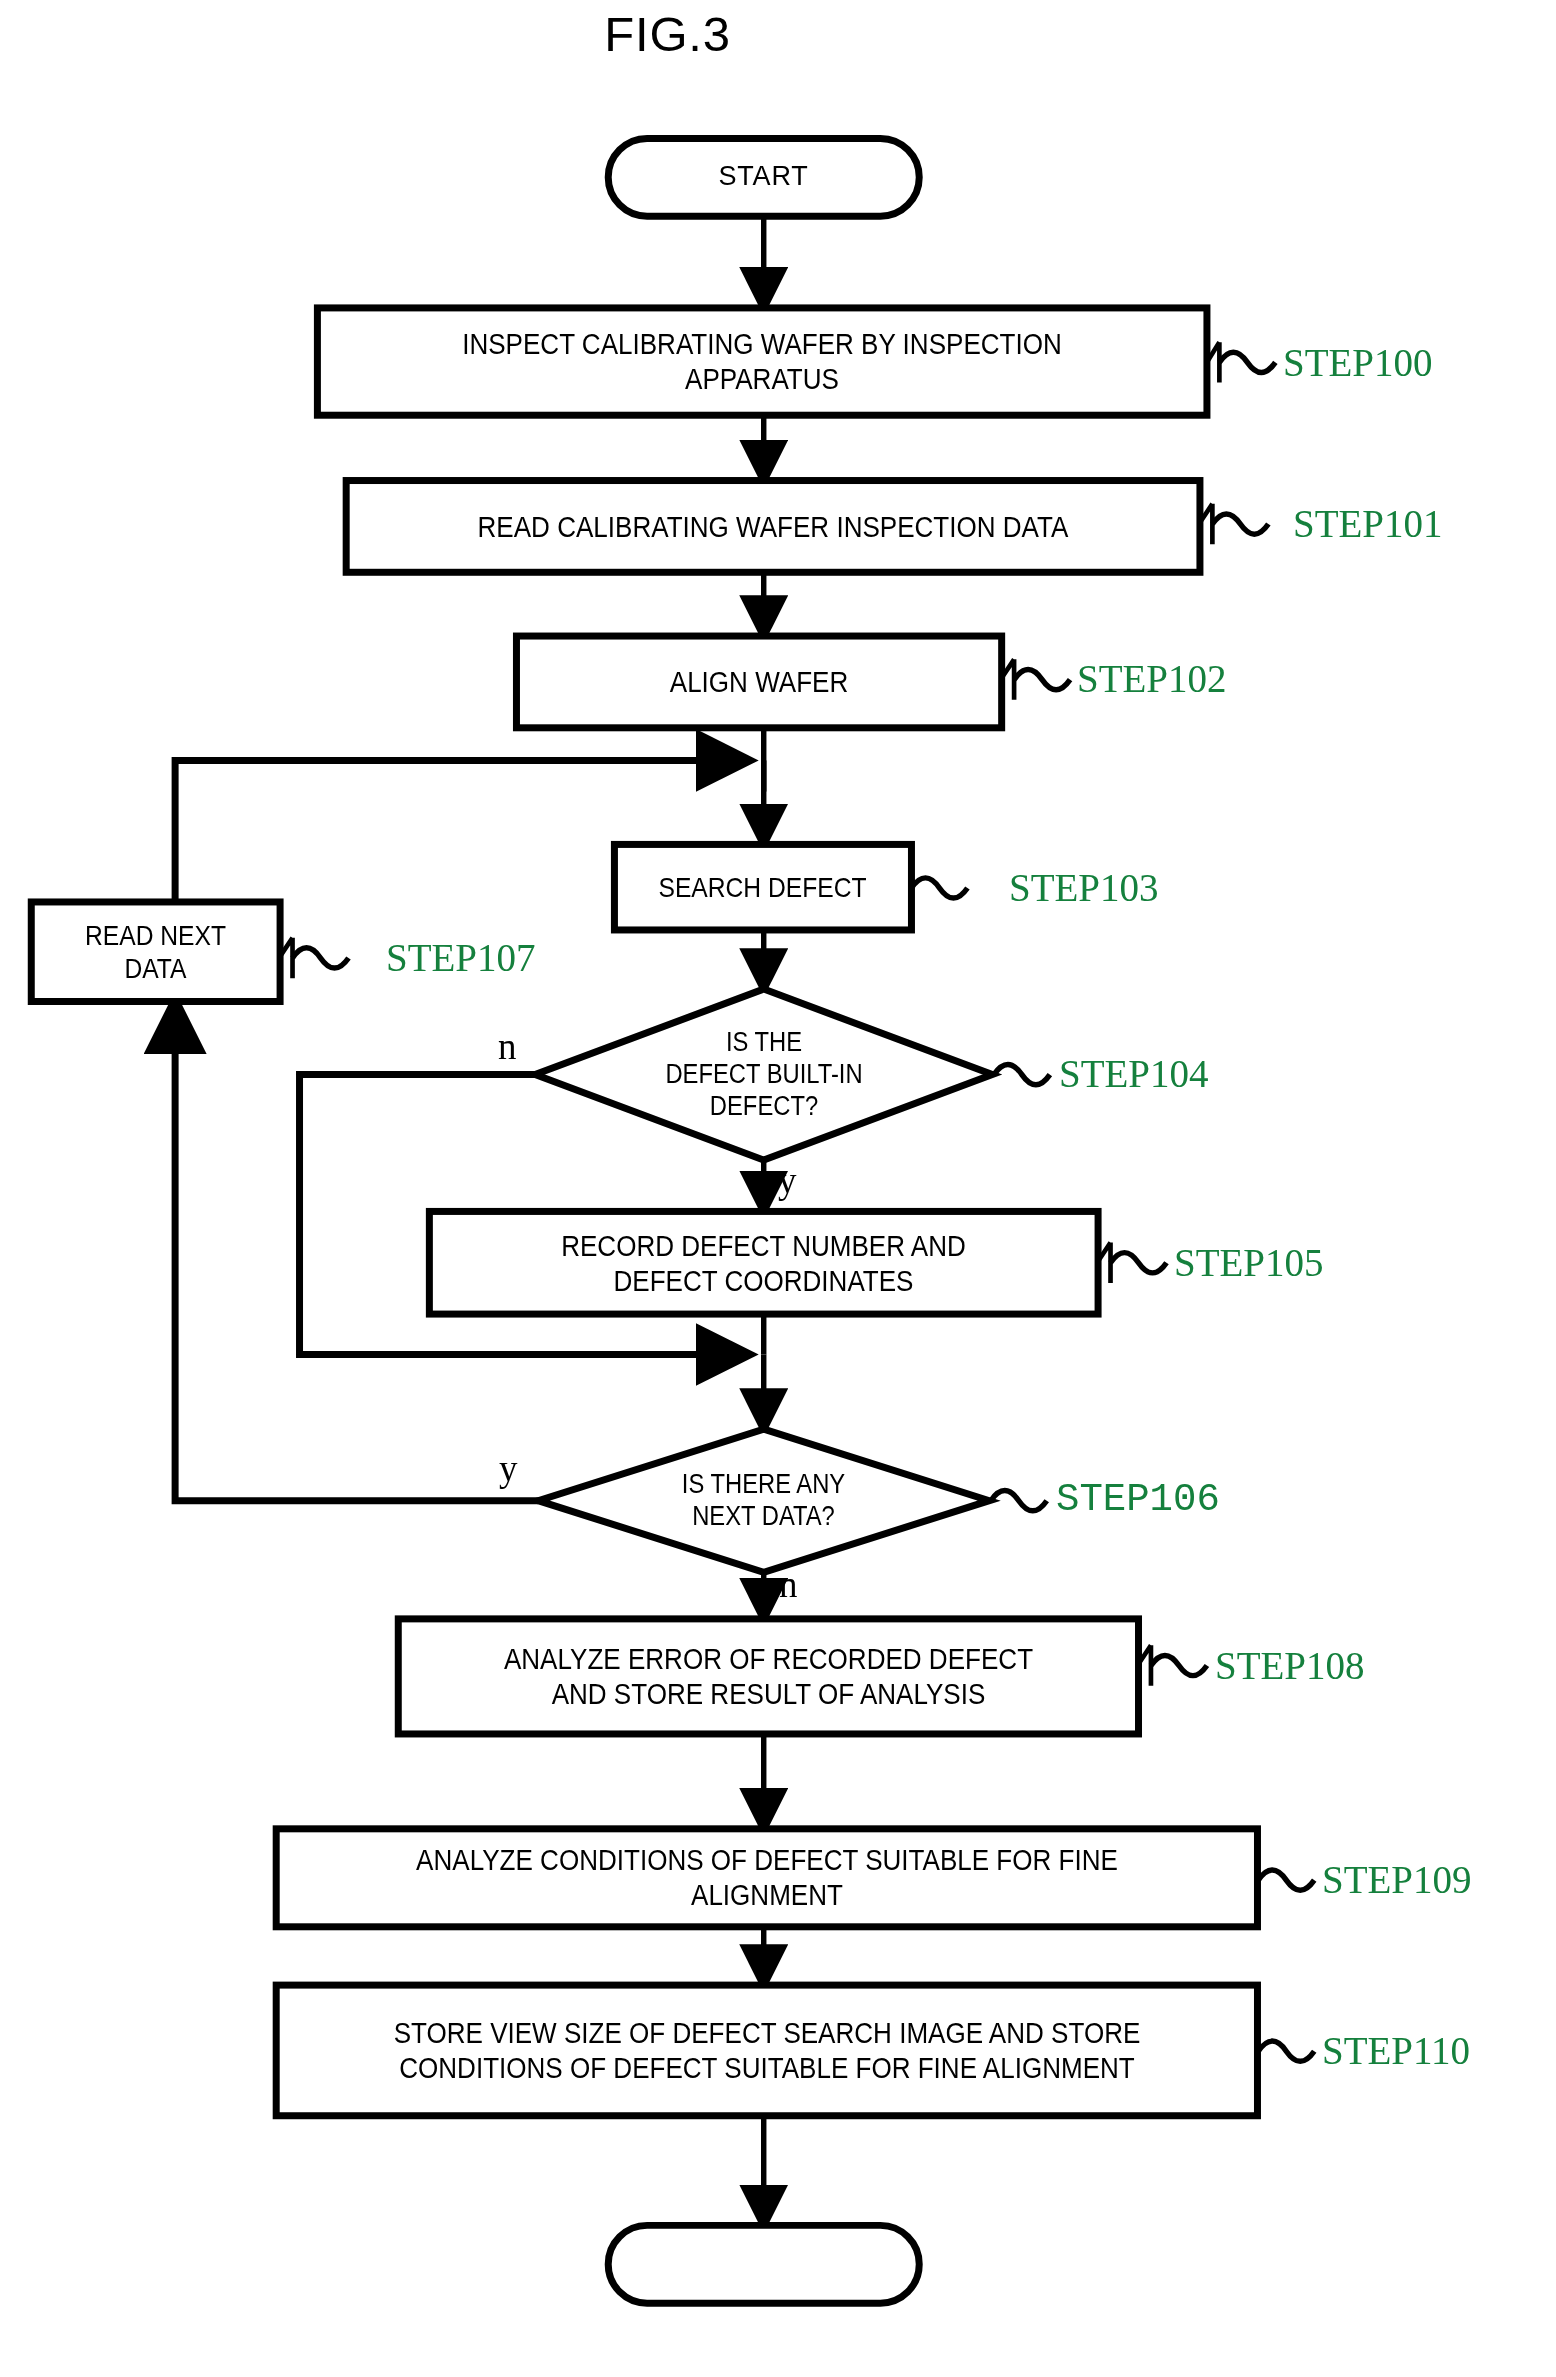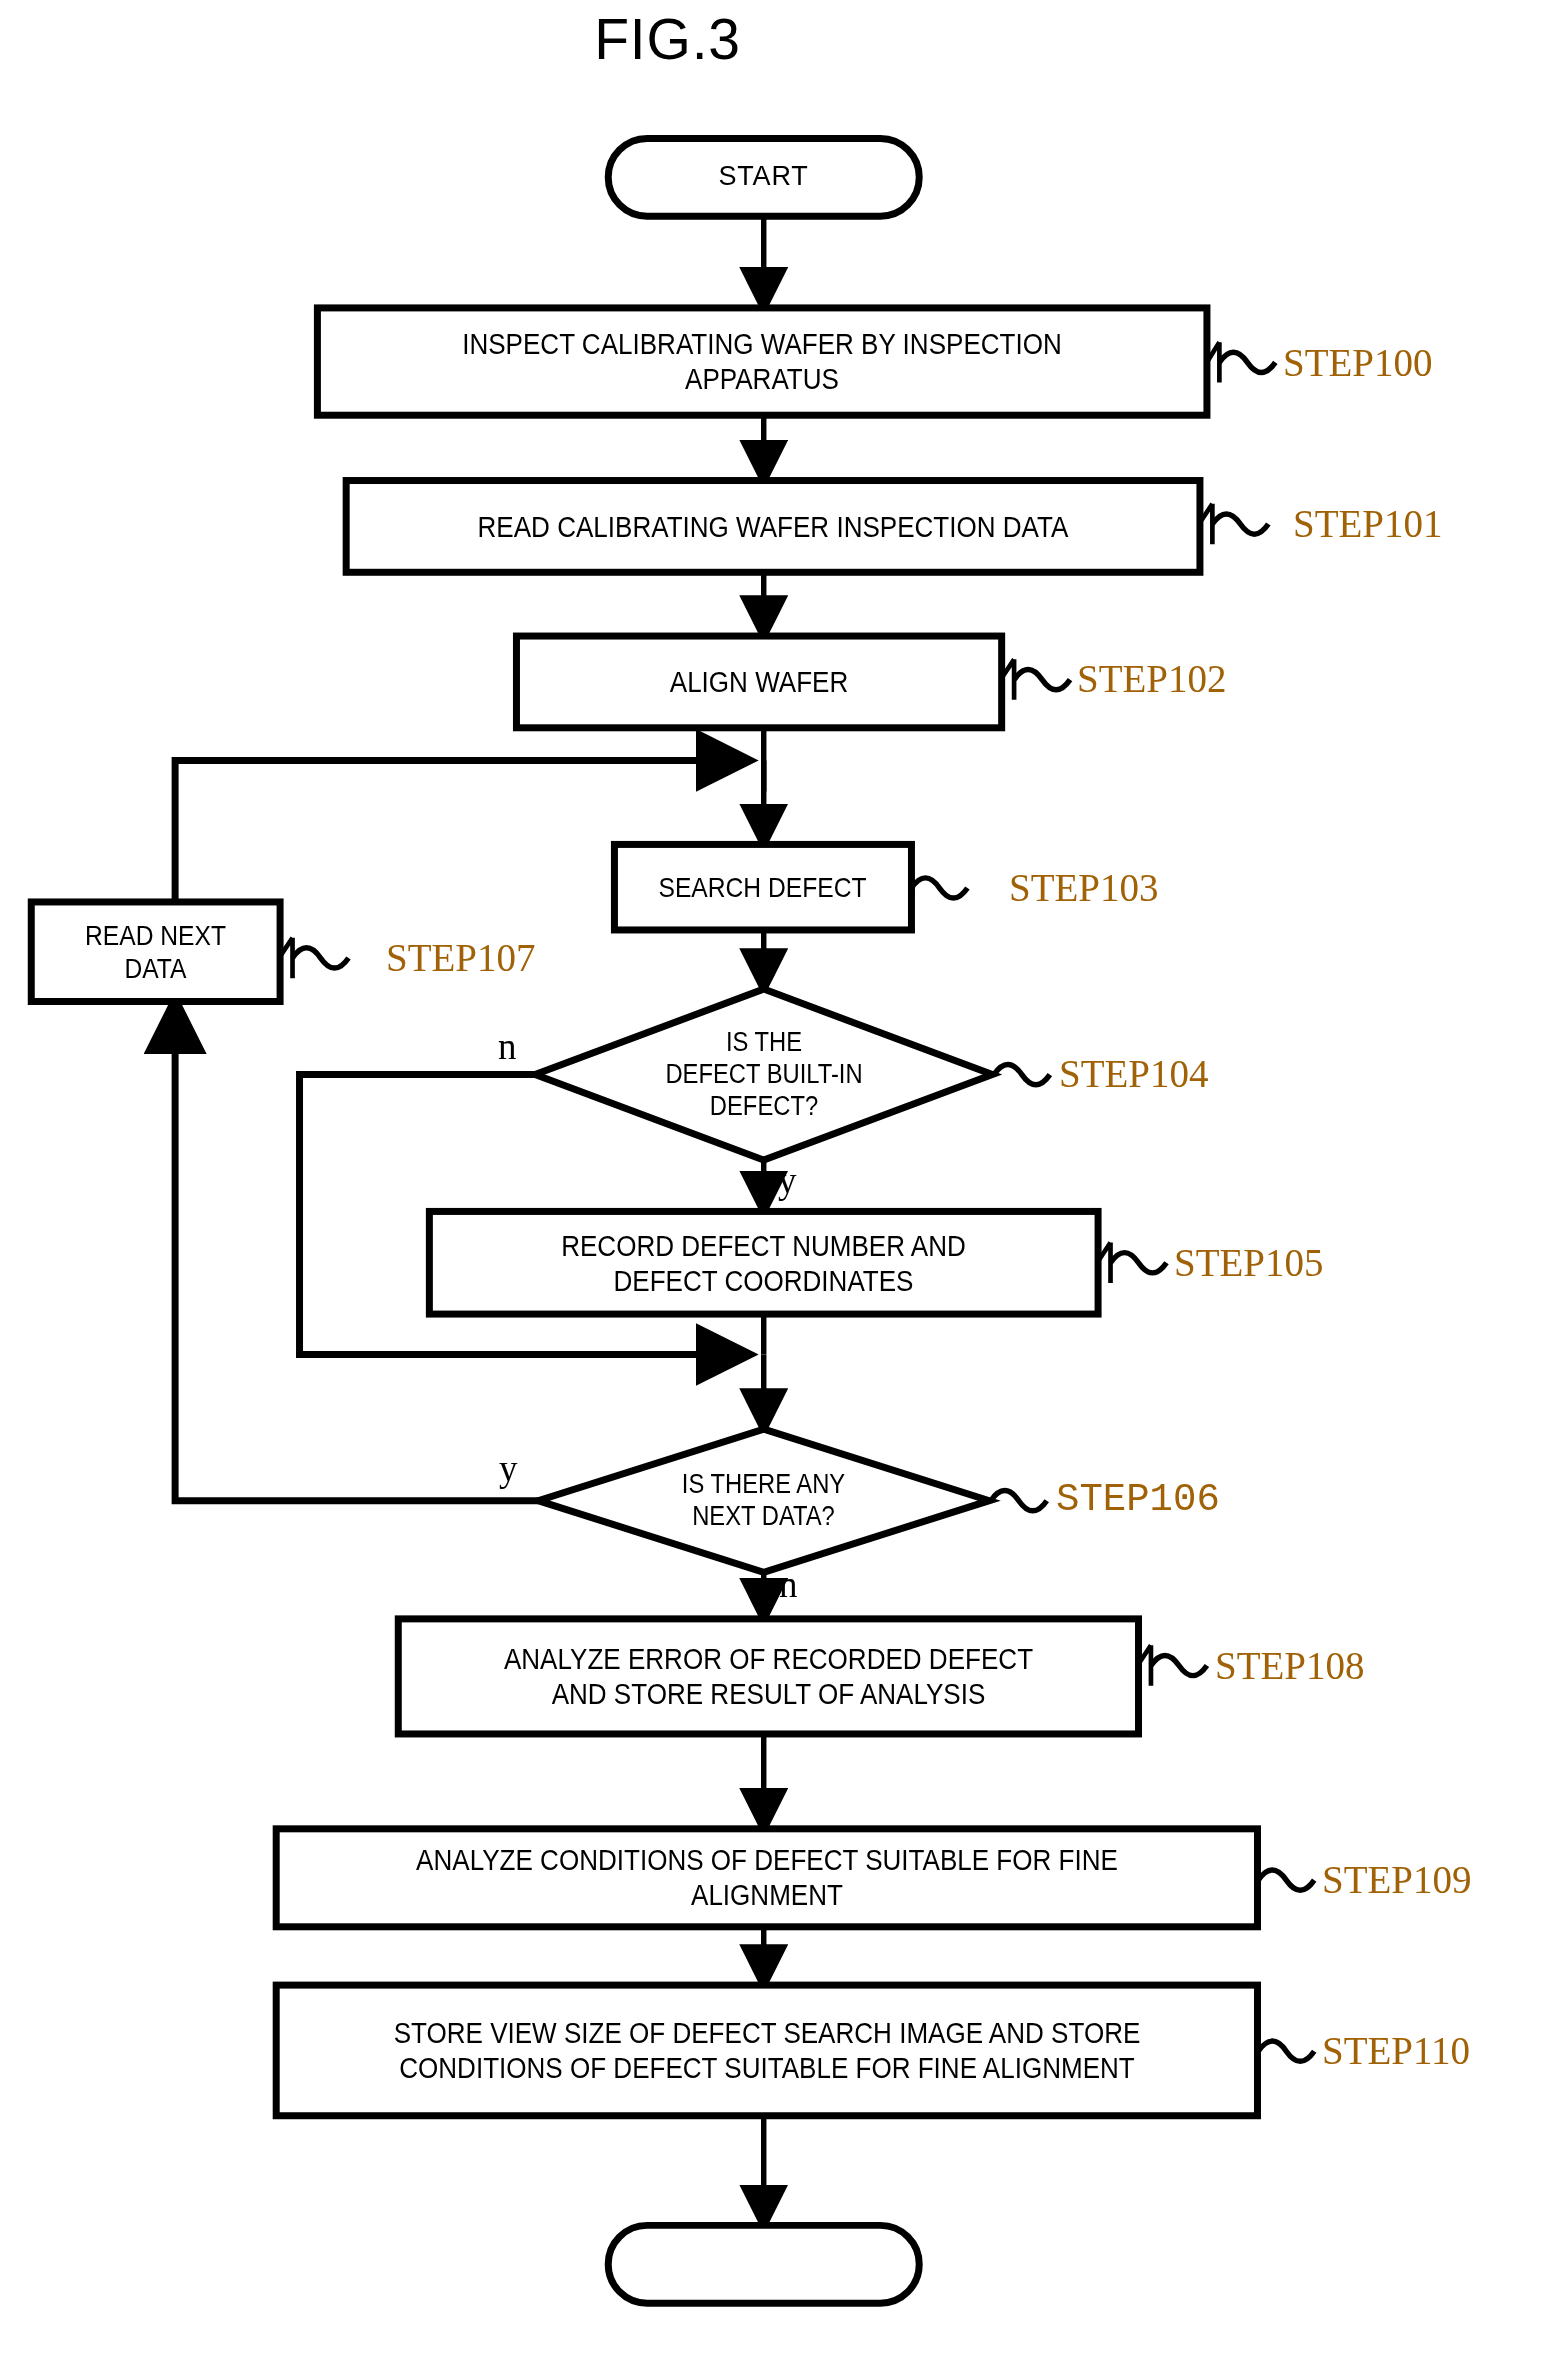--- a/index.html
+++ b/index.html
@@ -22,21 +22,21 @@
     width: 1557px;
     height: 2377px;
   }
   .fig-title {
     position: absolute;
     left: 0;
     top: 6.2px;
     width: 1335px;
     text-align: center;
     font-family: "Liberation Sans", sans-serif;
-    font-size: 57px;
+    font-size: 49px;
     letter-spacing: 0.8px;
     color: #000;
   }
   
   .node-text {
     position: absolute;
     color: #000;
     font-family: "Liberation Sans", sans-serif;
     text-align: center;
     line-height: 1.18;
@@ -59,21 +59,21 @@
   }
   .small-process-text {
     font-size: 28px;
   }
   .decision-text {
     font-size: 27px;
   }
   
   .step-label {
     position: absolute;
-    color: #a16207;
+    color: #15803d;
     font-family: "Liberation Serif", serif;
     font-size: 39px;
     letter-spacing: 0px;
     white-space: nowrap;
   }
   
   .branch-label {
     position: absolute;
     color: #000;
     font-family: "Liberation Serif", serif;

